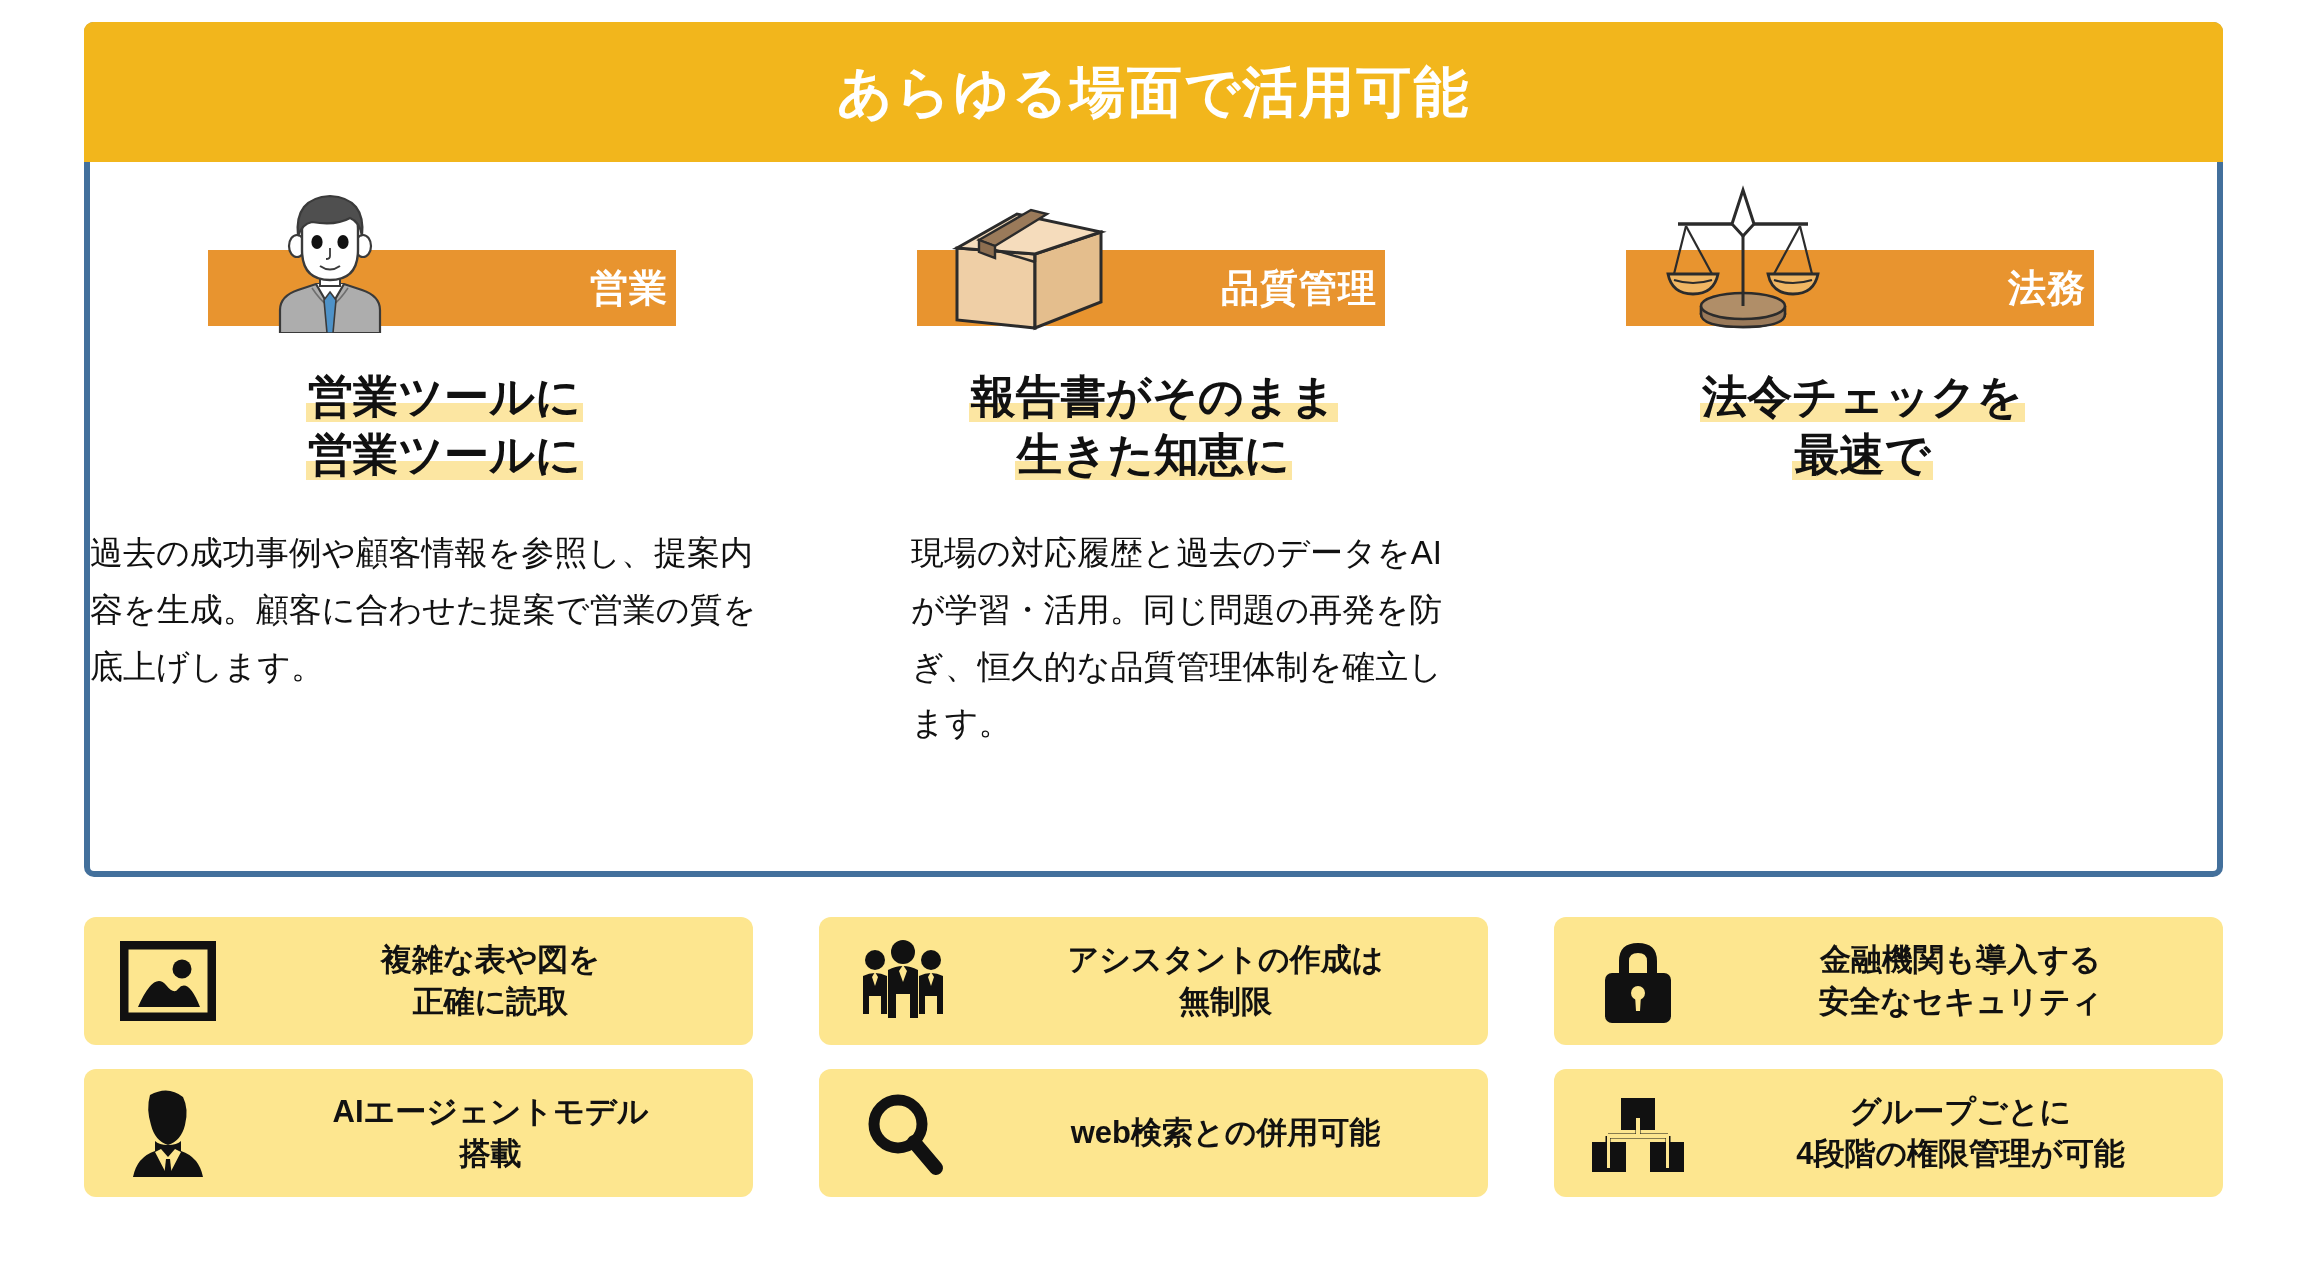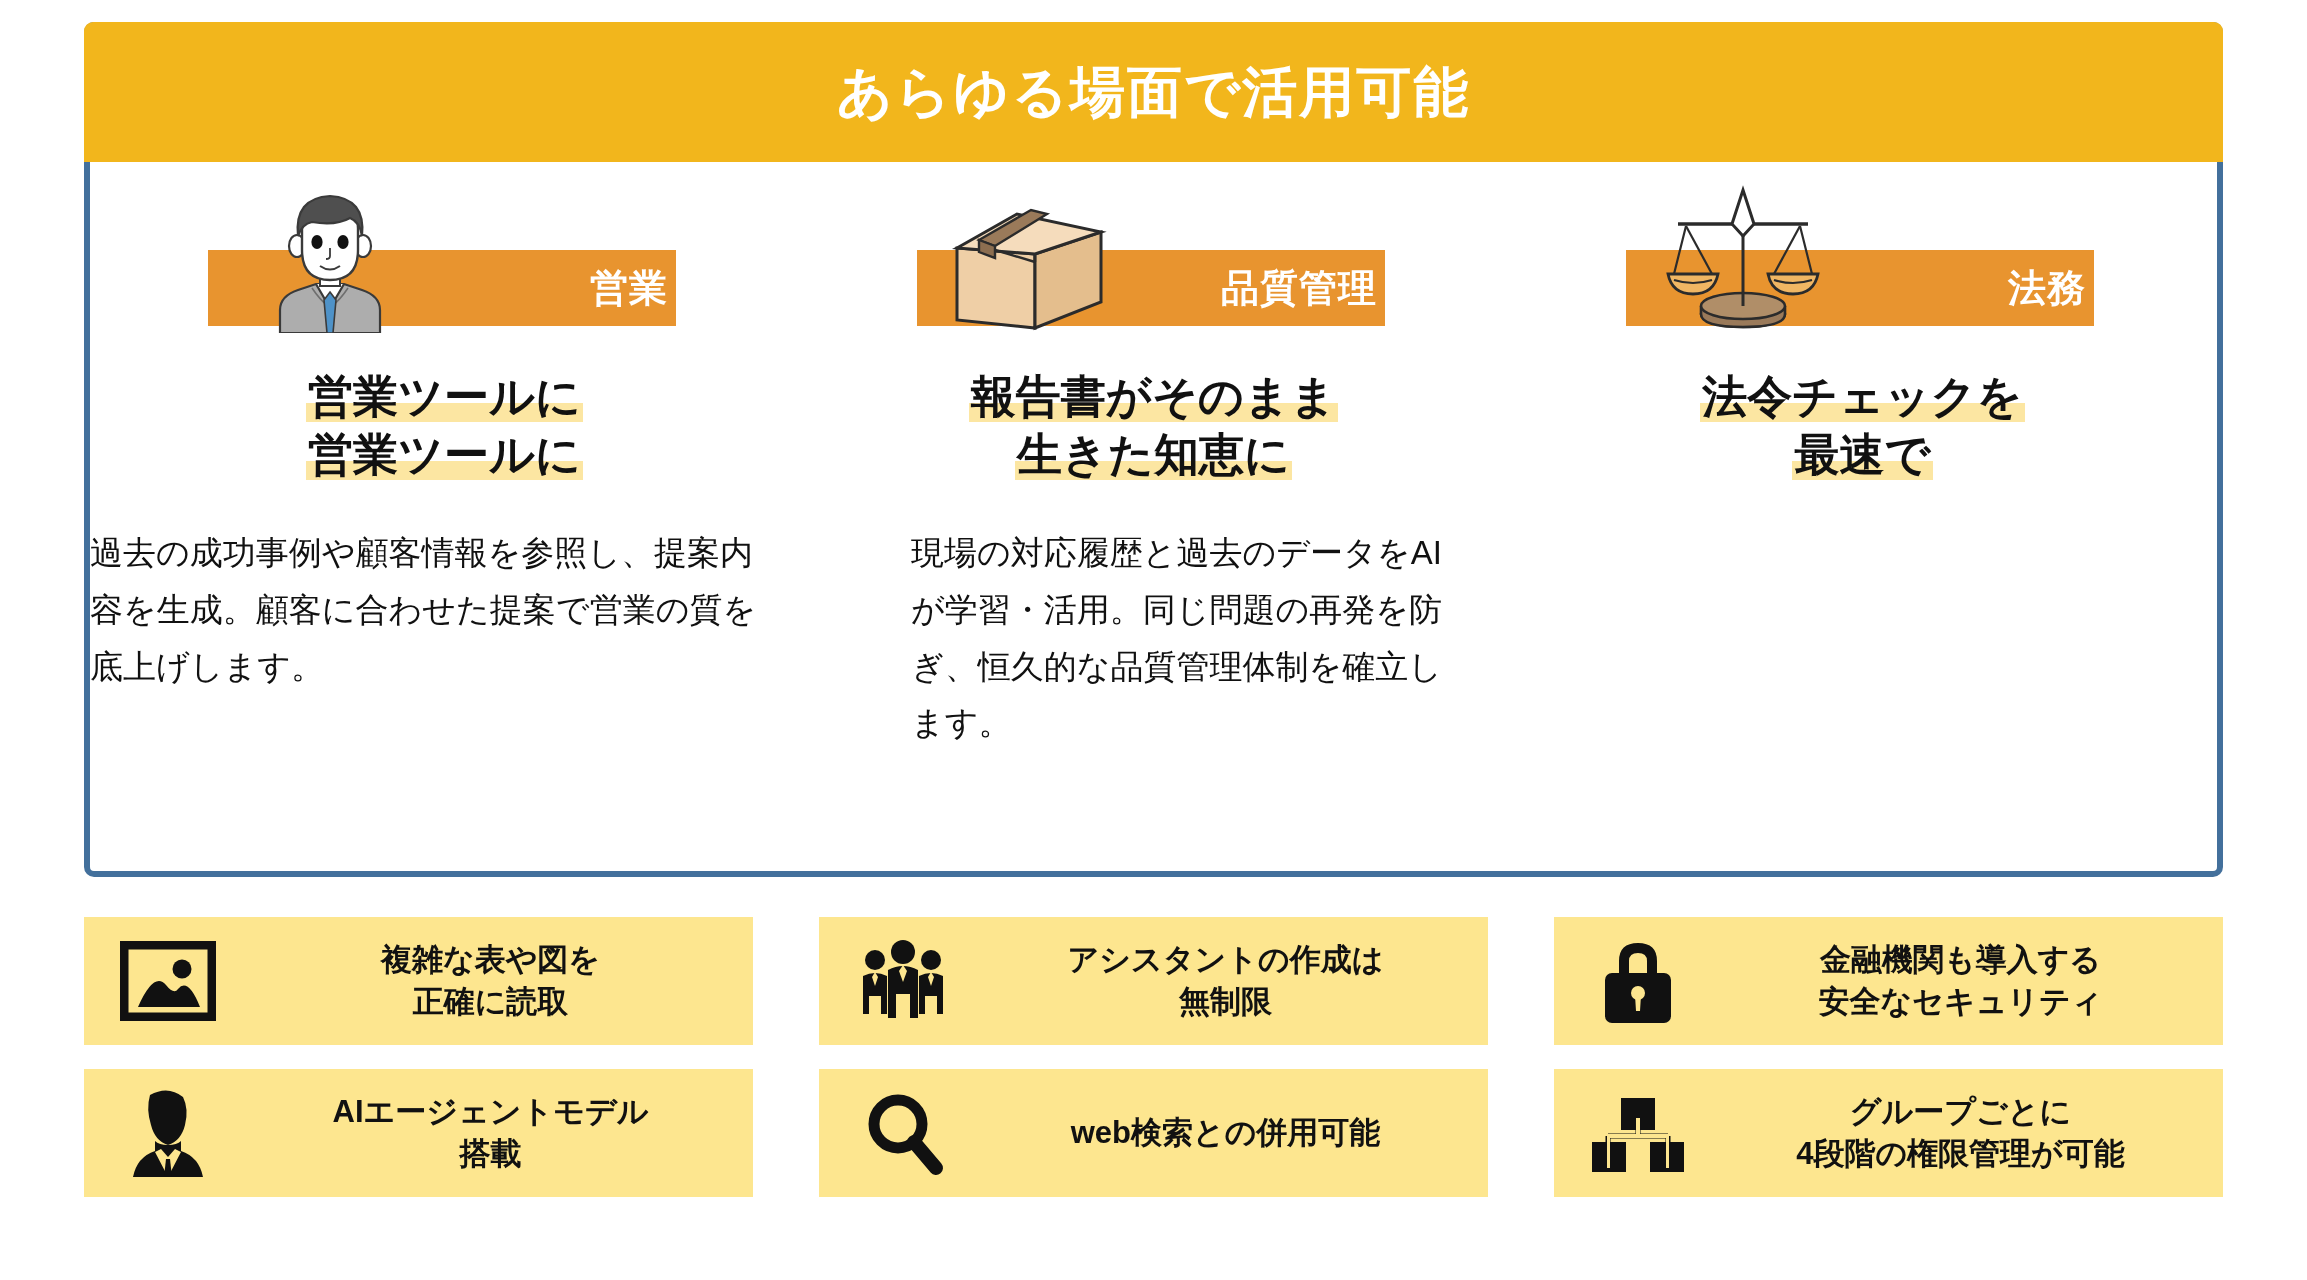--- a/index.html
+++ b/index.html
@@ -143,20 +143,21 @@
     flex-wrap: wrap;
     gap: 24px 66px;
   }
   .badge {
     width: 669px;
     height: 128px;
     background: #FDE68F;
     display: flex;
     align-items: center;
     box-sizing: border-box;
+    border-radius: 12px;
   }
   .badge-icon {
     width: 168px;
     min-width: 168px;
     height: 100px;
     display: flex;
     align-items: center;
     justify-content: center;
   }
   .badge-text {

